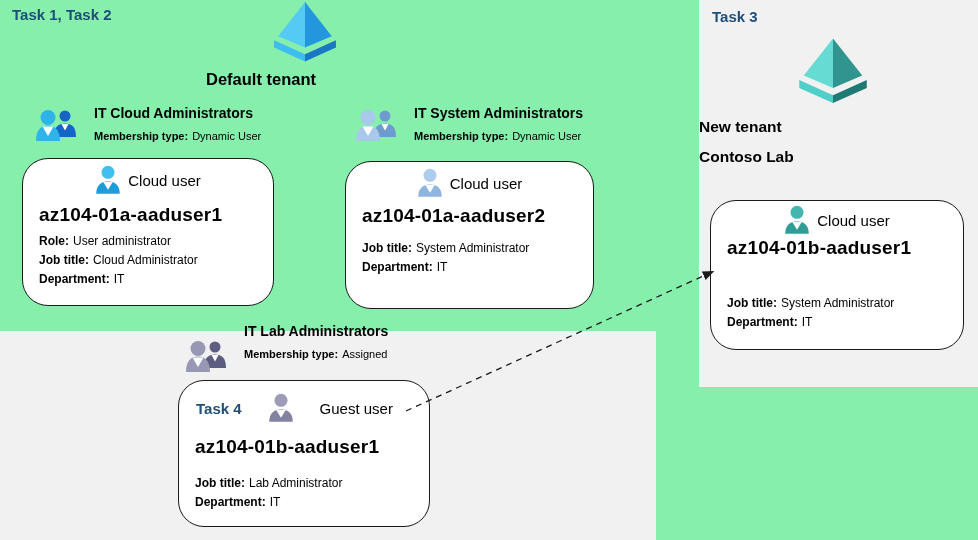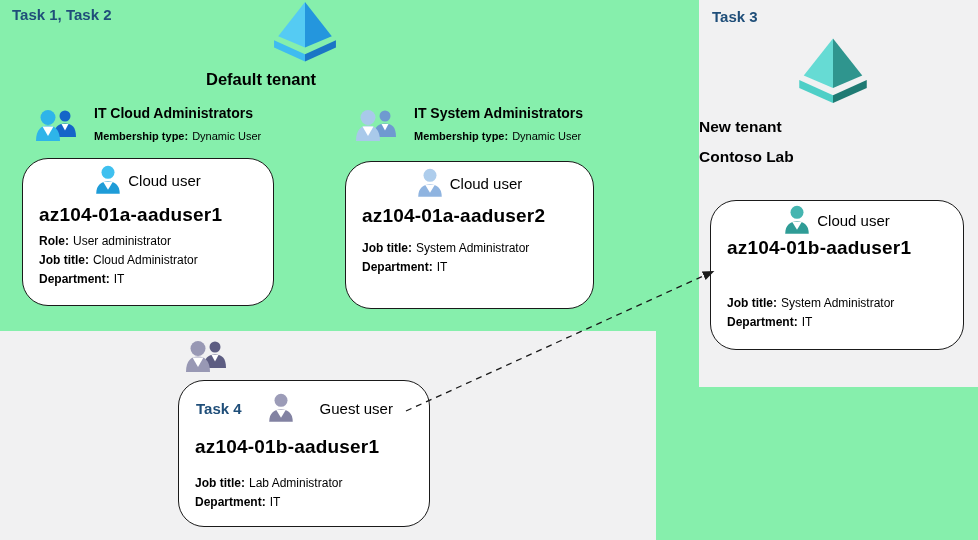--- a/index.html
+++ b/index.html
@@ -84,20 +84,24 @@
     <div>
       <div class="g-title">IT System Administrators</div>
       <div class="g-memb"><b>Membership type:</b><span>Dynamic User</span></div>
     </div>
   </div>
 
   <div class="group" style="left:186px;top:322px">
     <svg class="people" style="margin-top:17px" width="42" height="36" viewBox="0 0 42 36">
       <use href="#people" style="--g1:#9898B4;--g2:#5D5D82"></use>
     </svg>
+    <div>
+      <div class="g-title">IT Lab Administrators</div>
+      <div class="g-memb"><b>Membership type:</b><span>Assigned</span></div>
+    </div>
   </div>
 
   <div class="card" style="left:22px;top:158px;width:250px;height:146px">
     <div class="card-head">
       <svg width="26" height="30" viewBox="0 0 32 36">
         <use href="#person" style="--p1:#3FC0EF;--p2:#1E9CD8"></use>
       </svg>
       <span>Cloud user</span>
     </div>
     <div class="card-name" style="top:45px">az104-01a-aaduser1</div>

